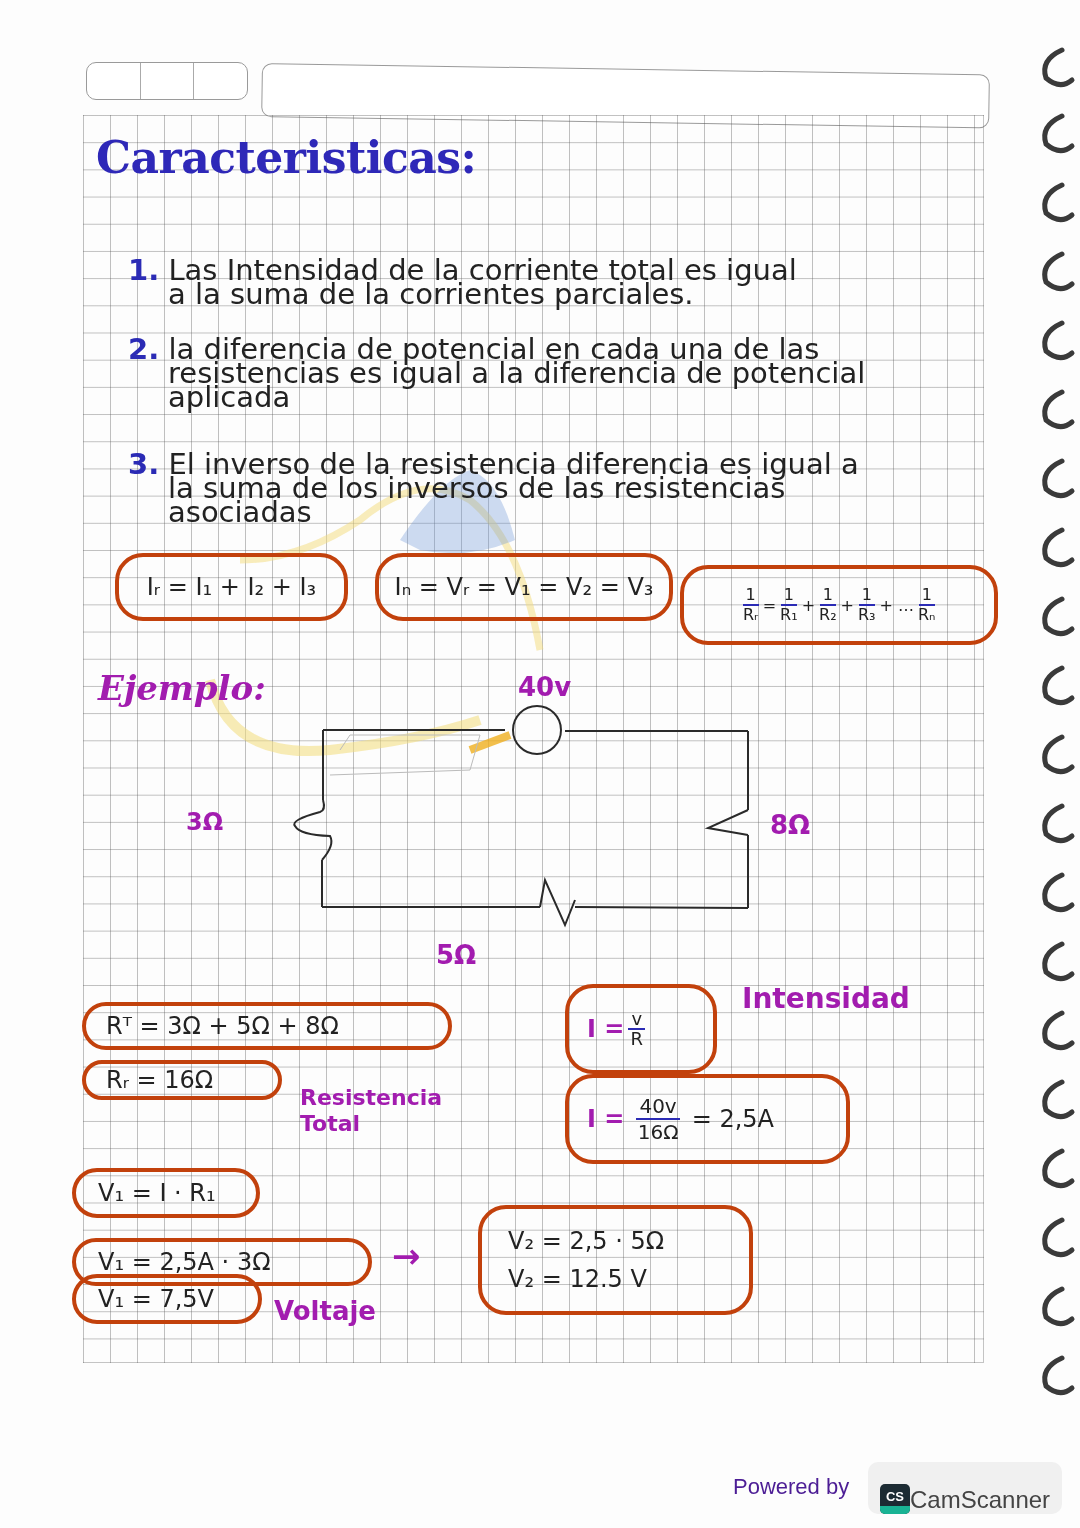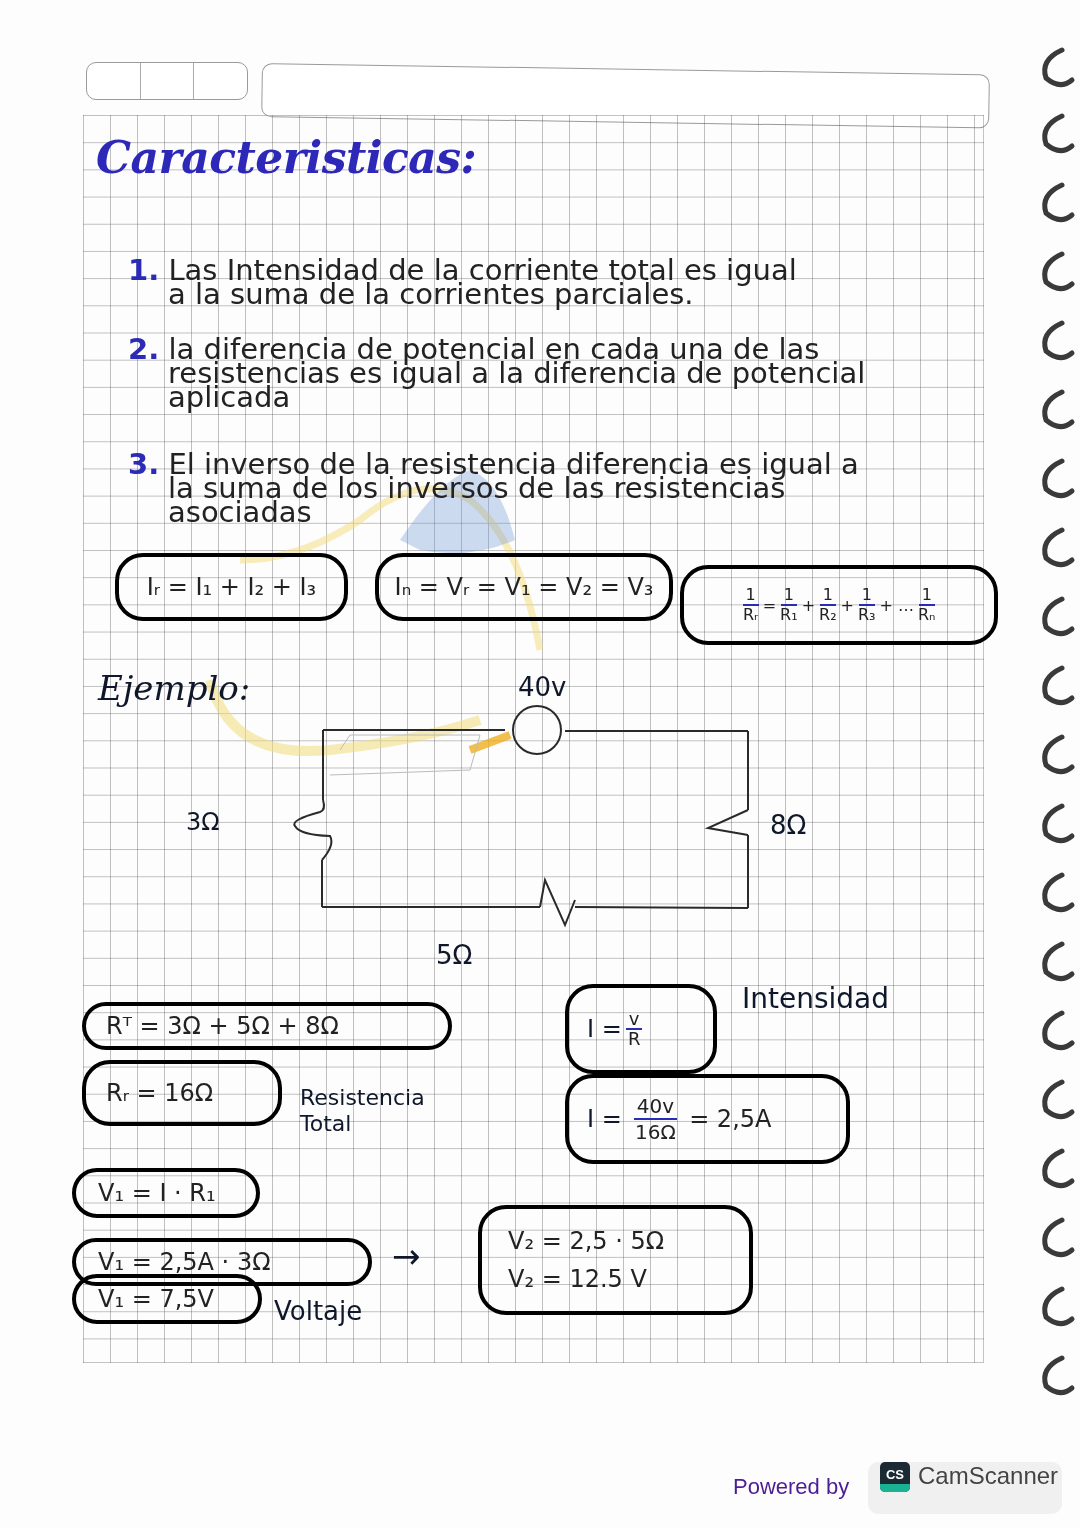--- a/index.html
+++ b/index.html
@@ -20,43 +20,43 @@
     position:absolute; left:83px; top:115px; width:900px; height:1247px;
     background-image:
       linear-gradient(to right, rgba(90,90,90,0.38) 1px, transparent 1px),
       linear-gradient(to bottom, rgba(90,90,90,0.38) 1px, transparent 1px);
     background-size:27px 27.2px;
     border-right:1px solid rgba(90,90,90,0.35);
     border-bottom:1px solid rgba(90,90,90,0.35);
   }
   .hand { position:absolute; font-family:"DejaVu Sans", sans-serif; white-space:nowrap; }
 
-  .title { left:96px; top:132px; font-size:44px; font-weight:bold; letter-spacing:-0.5px; color:#2e28b8; font-family:"DejaVu Serif", serif; font-style:italic; }
+  .title { left:96px; top:132px; font-size:44px; font-weight:bold; letter-spacing:-0.5px; color:#2e28b8; font-family:"DejaVu Serif", serif; }
 
   .item { position:absolute; left:128px; font-size:29px; color:#222; line-height:24px; }
   .item .num { color:#2b2bb5; font-weight:bold; }
   .item .line { display:block; white-space:nowrap; }
   .item .indent { padding-left:40px; }
 
   .cloud {
-    position:absolute; border:4px solid #000000; border-radius:28px;
+    position:absolute; border:4px solid #c2410c; border-radius:28px;
     box-shadow: inset 0 0 0 0 transparent;
     display:flex; align-items:center; justify-content:center;
     font-size:24px; color:#222; background:transparent;
   }
   .frac { display:inline-flex; flex-direction:column; align-items:center; margin:0 4px; font-size:16px; line-height:18px; }
   .frac .n { border-bottom:2.5px solid #2b2bb5; padding:0 3px; }
 
-  .label-blue { color:#0f172a; font-weight:normal; }
+  .label-blue { color:#a21caf; font-weight:bold; }
   .circuit-svg { position:absolute; left:0; top:0; }
 
   .footer-powered { position:absolute; left:733px; top:1474px; font-size:22px; color:#4c1d95; font-family:"Liberation Sans", sans-serif; }
   .cs-badge {
     position:absolute; left:868px; top:1462px; width:194px; height:52px; border-radius:10px; background:#f0f0f0;
-    display:flex; align-items:flex-start; gap:8px; padding-left:12px; box-sizing:border-box;
+    display:flex; align-items:flex-end; padding-left:12px; box-sizing:border-box;
   }
   .cs-logo { width:30px; height:30px; border-radius:5px; background:#1c2b33; position:relative; overflow:hidden; color:#fff; font-size:13px; font-weight:bold; display:flex; align-items:center; justify-content:center; font-family:"Liberation Sans", sans-serif; }
   .cs-logo::after { content:""; position:absolute; left:0; right:0; bottom:0; height:8px; background:#19b394; }
   .cs-logo span { position:relative; top:-3px; z-index:1; }
   .cs-text { font-size:24px; color:#444; font-family:"Liberation Sans", sans-serif; }
 </style>
 </head>
 <body>
 
 <div class="header-box hb-small">
@@ -157,21 +157,21 @@
 </svg>
 
 <div class="hand label-blue" style="left:518px; top:672px; font-size:26px;">40v</div>
 <div class="hand label-blue" style="left:186px; top:808px; font-size:24px;">3Ω</div>
 <div class="hand label-blue" style="left:770px; top:810px; font-size:26px;">8Ω</div>
 <div class="hand label-blue" style="left:436px; top:940px; font-size:26px;">5Ω</div>
 
 <div class="cloud" style="left:82px; top:1002px; width:370px; height:48px; justify-content:flex-start; padding-left:20px; box-sizing:border-box;">
   <span>Rᵀ = 3Ω + 5Ω + 8Ω</span>
 </div>
-<div class="cloud" style="left:82px; top:1060px; width:200px; height:66px; justify-content:flex-start; padding-left:20px; box-sizing:border-box;">
+<div class="cloud" style="left:82px; top:1060px; width:200px; height:40px; justify-content:flex-start; padding-left:20px; box-sizing:border-box;">
   <span>Rᵣ = 16Ω</span>
 </div>
 <div class="hand label-blue" style="left:300px; top:1085px; font-size:22px; line-height:26px; text-align:left;">
   <div>Resistencia</div>
   <div>Total</div>
 </div>
 
 <div class="cloud" style="left:565px; top:984px; width:152px; height:90px; justify-content:flex-start; padding-left:18px; box-sizing:border-box;">
   <span class="label-blue">I =</span>
   <span class="frac" style="font-size:18px;">

